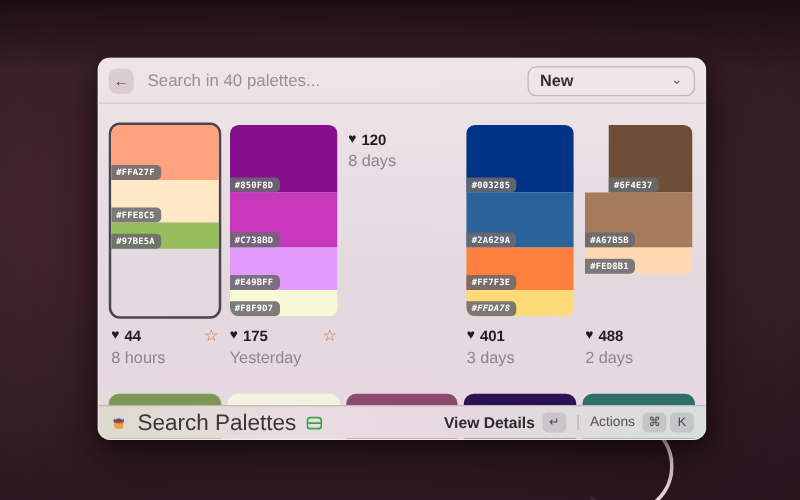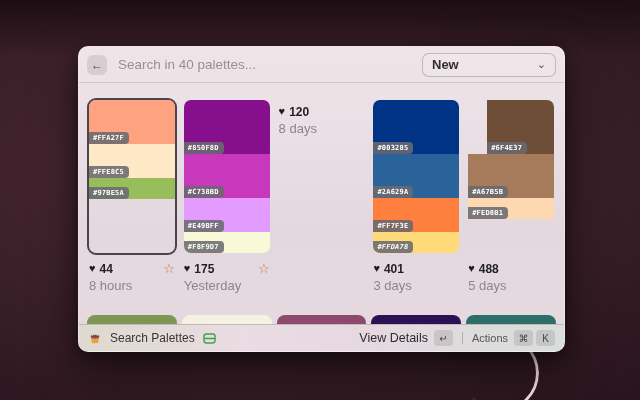--- a/index.html
+++ b/index.html
@@ -62,23 +62,23 @@
   .card2 { height:70px; border-radius:8px; }
 
   
   .footer {
     position:absolute; left:0; right:0; bottom:0; height:27px; z-index:5;
     border-top:1px solid rgba(110,95,105,0.28);
     background:linear-gradient(90deg,#dedacf 0%,#e9dce2 33%,#e5d9df 62%,#d7dedb 100%);
     display:flex; align-items:center; padding:0 9px;
   }
   .footer-app { display:flex; align-items:center; gap:8px; }
-  .footer-label { font-size:12px; color:#3b3539; }
+  .footer-label { font-size:18px; color:#3b3539; }
   .footer-right { margin-left:auto; display:flex; align-items:center; }
-  .primary-action { font-size:12.5px; font-weight:400; color:#2e2a2d; }
+  .primary-action { font-size:12.5px; font-weight:700; color:#2e2a2d; }
   .keycap { min-width:19px; height:16px; padding:0 3px; margin-left:6px; border-radius:4px;
     background:rgba(120,105,115,0.20); color:#49434a; font-size:10px;
     display:flex; align-items:center; justify-content:center; }
   .sep { width:1px; height:12px; background:rgba(100,90,98,0.35); margin:0 9px; }
   .secondary-action { font-size:11px; color:#575155; }
   .keycap + .keycap { margin-left:3px; }
 </style>
 </head>
 <body>
 
@@ -190,21 +190,21 @@
             </div>
           <div class="band b4" style="background: rgb(254, 216, 177);">
               <span class="chip">#FED8B1</span>
             </div>
         </div>
       </div>
       <div class="meta">
         <span class="heart">♥</span>
         <span class="like-count">488</span>
       </div>
-      <div class="time">5 days</div>
+      <div class="time">2 days</div>
     </div>
   </div>
 
   <div class="grid row2">
     <div class="card2" style="background: rgb(125, 150, 84);"></div>
     <div class="card2" style="background: rgb(244, 243, 226);"></div>
     <div class="card2" style="background: rgb(141, 74, 110);"></div>
     <div class="card2" style="background: rgb(42, 18, 84);"></div>
     <div class="card2" style="background: rgb(46, 110, 104);"></div>
   </div>

